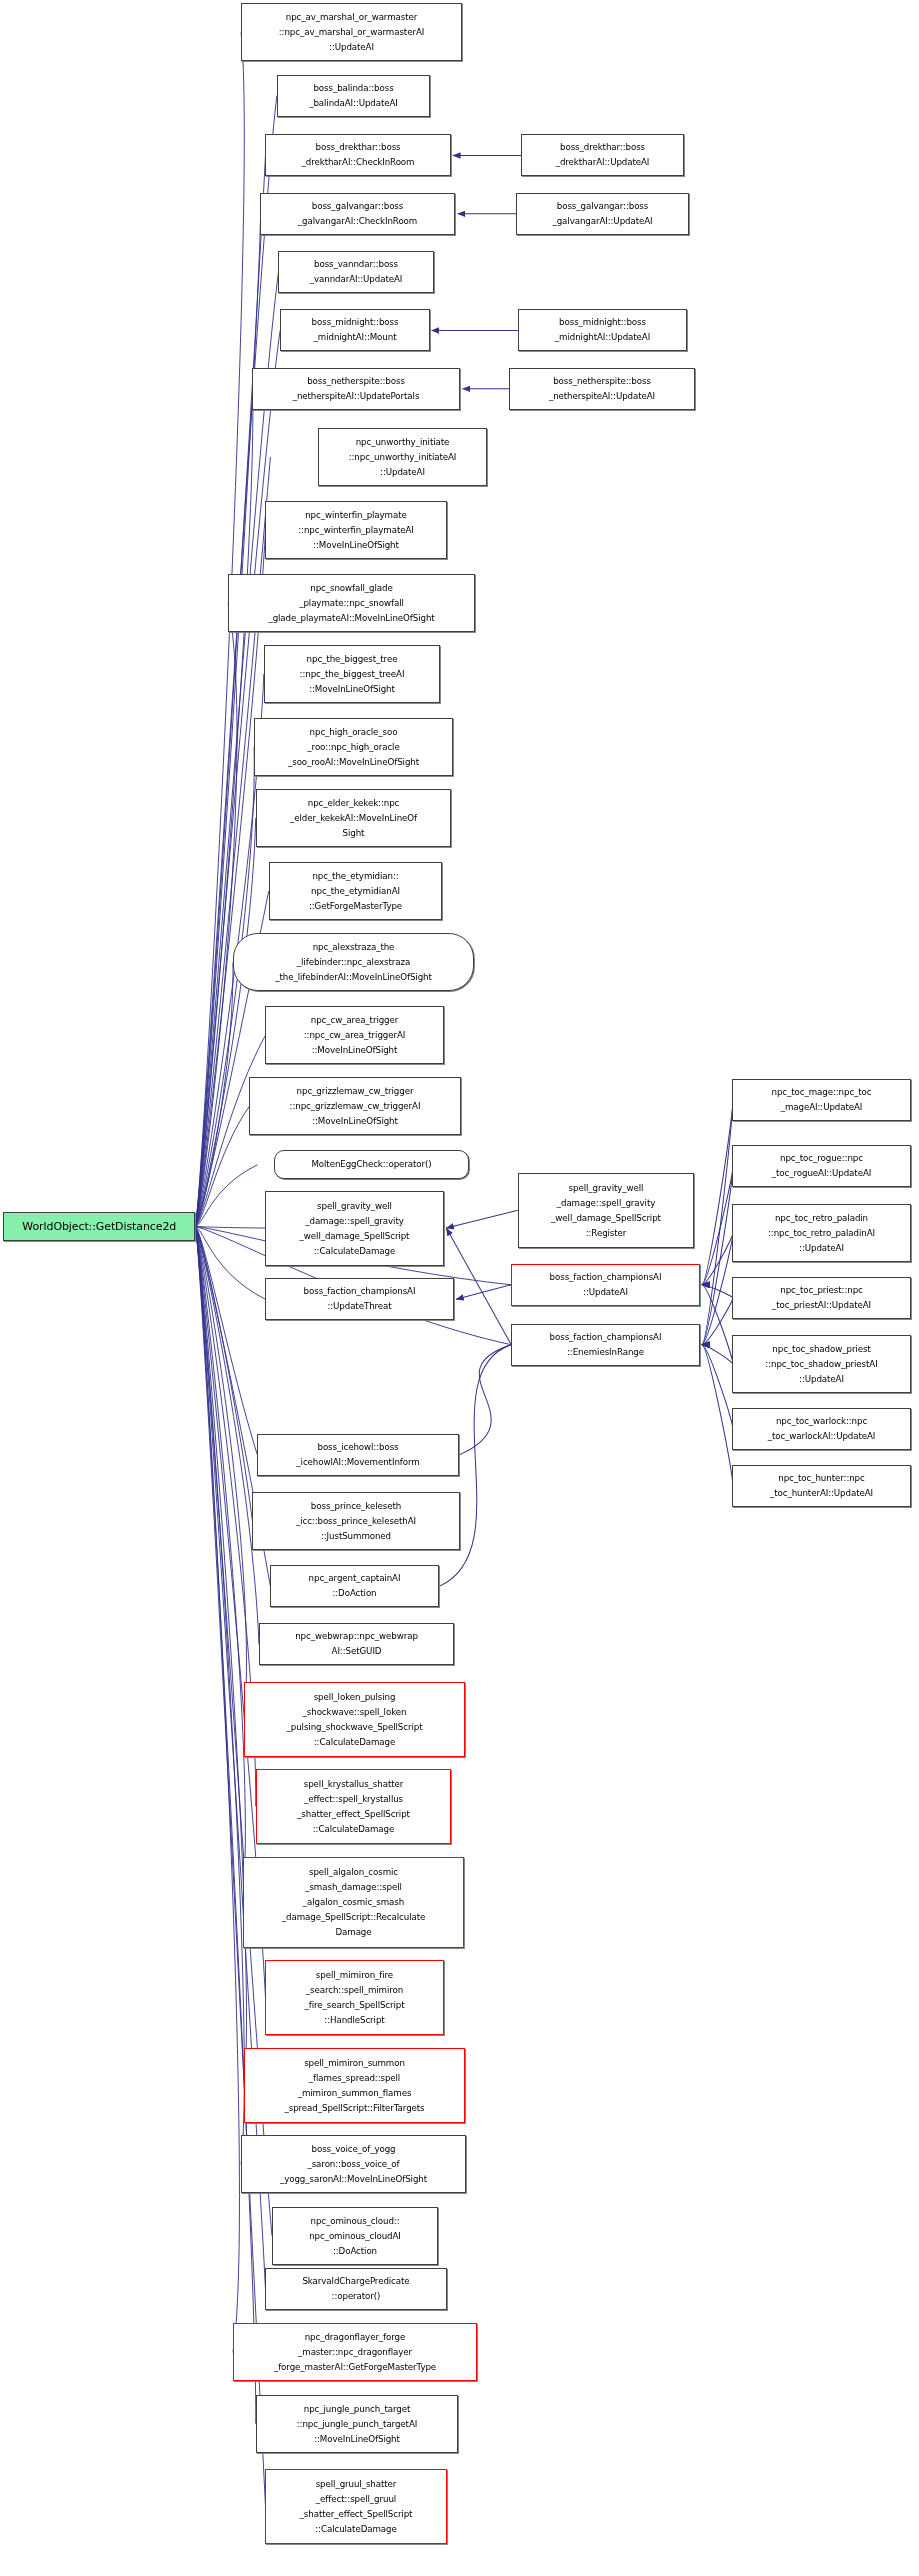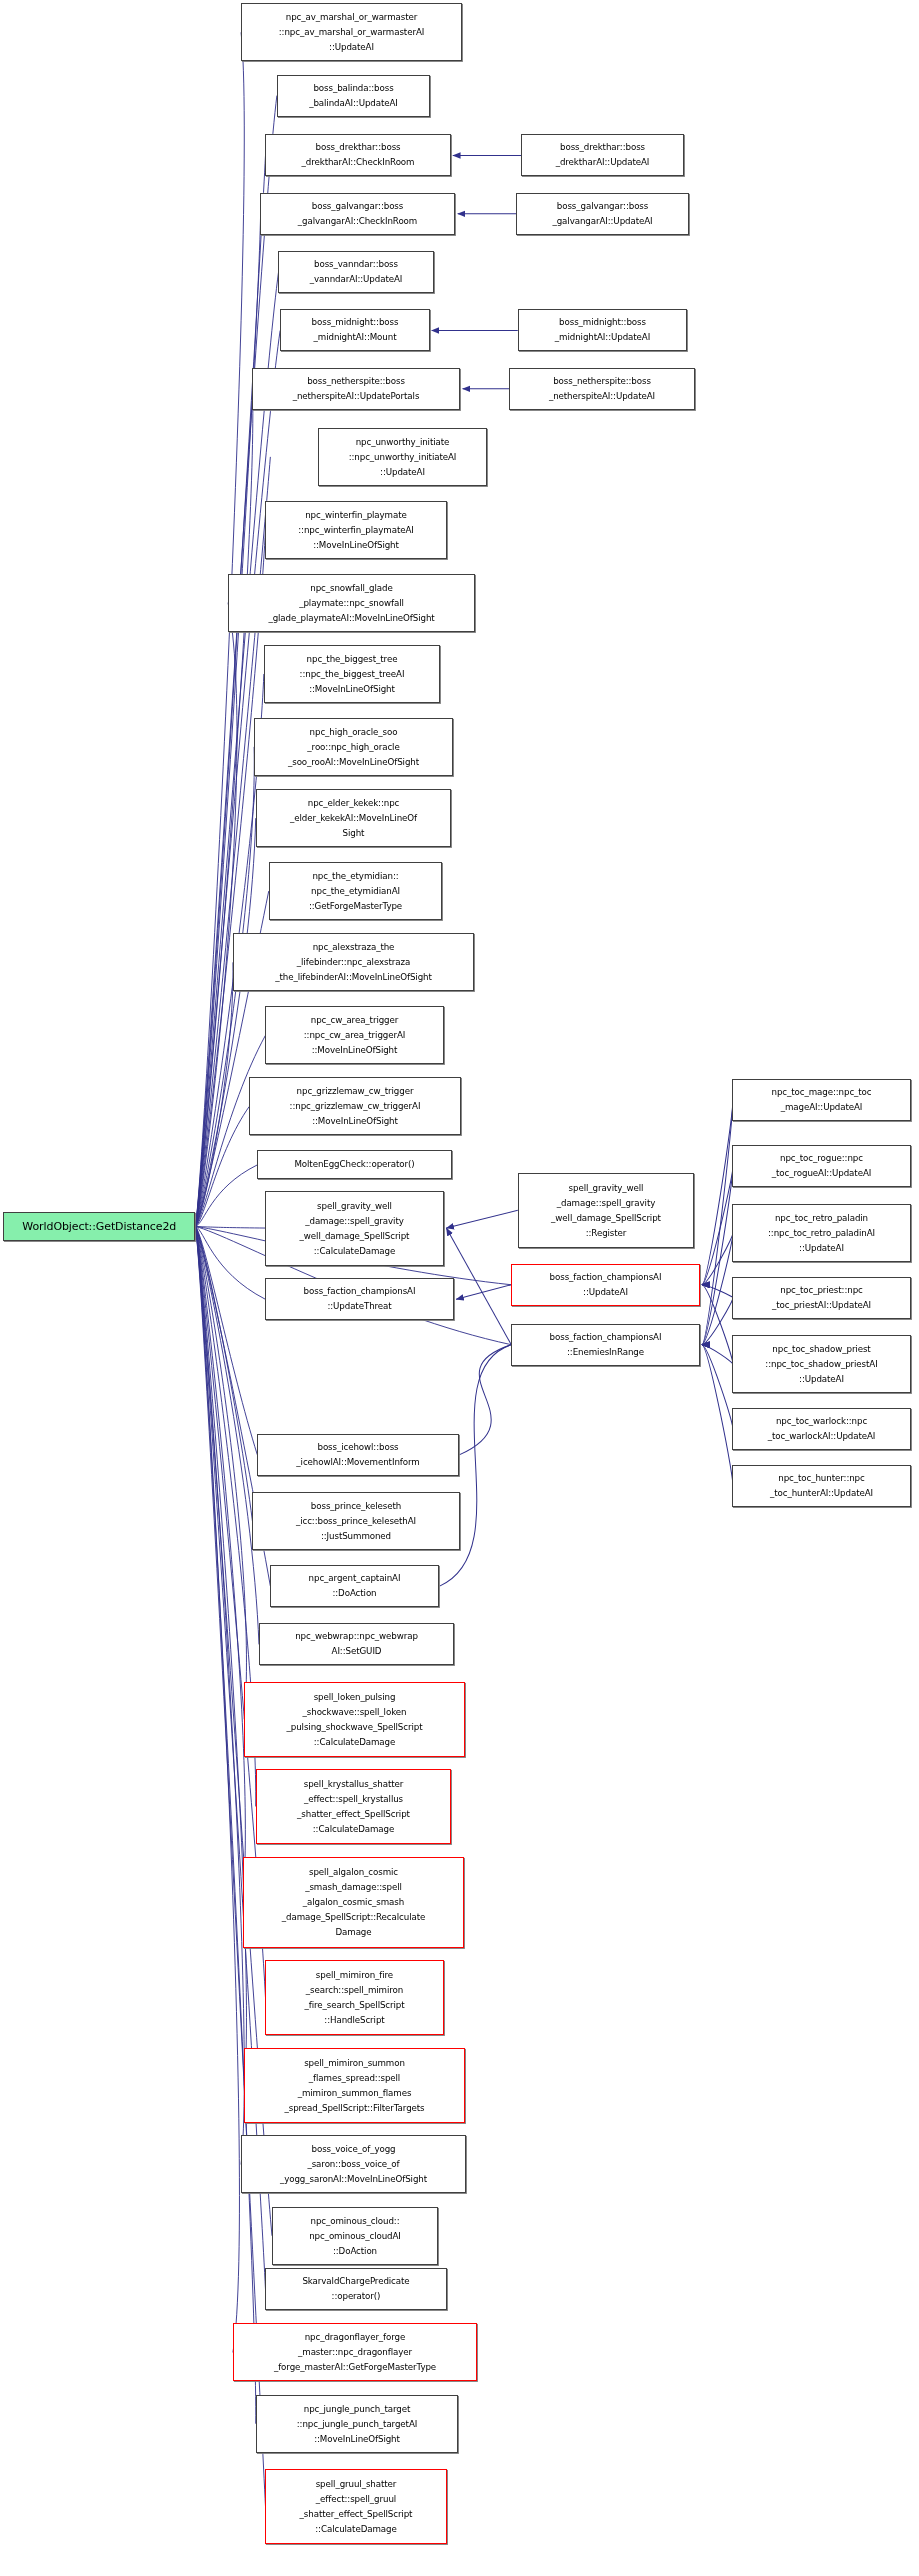--- a/index.html
+++ b/index.html
@@ -133,30 +133,30 @@
 ::MoveInLineOfSight</span></div>
       <div class="node" style="left: 254px; top: 718px; width: 199px; height: 58px;"><span>npc_high_oracle_soo
 _roo::npc_high_oracle
 _soo_rooAI::MoveInLineOfSight</span></div>
       <div class="node" style="left: 256px; top: 789px; width: 195px; height: 58px;"><span>npc_elder_kekek::npc
 _elder_kekekAI::MoveInLineOf
 Sight</span></div>
       <div class="node" style="left: 269px; top: 862px; width: 173px; height: 58px;"><span>npc_the_etymidian::
 npc_the_etymidianAI
 ::GetForgeMasterType</span></div>
-      <div class="node" style="left: 233px; top: 933px; width: 241px; height: 58px;"><span>npc_alexstraza_the
+      <div class="node" style="left: 233px; top: 933px; width: 241px; height: 58px; border-radius: 25px;"><span>npc_alexstraza_the
 _lifebinder::npc_alexstraza
 _the_lifebinderAI::MoveInLineOfSight</span></div>
       <div class="node" style="left: 265px; top: 1006px; width: 179px; height: 58px;"><span>npc_cw_area_trigger
 ::npc_cw_area_triggerAI
 ::MoveInLineOfSight</span></div>
       <div class="node" style="left: 249px; top: 1077px; width: 212px; height: 58px;"><span>npc_grizzlemaw_cw_trigger
 ::npc_grizzlemaw_cw_triggerAI
 ::MoveInLineOfSight</span></div>
-      <div class="node" style="left: 257px; top: 1150px; width: 195px; height: 29px;"><span>MoltenEggCheck::operator()</span></div>
+      <div class="node" style="left: 274px; top: 1150px; width: 195px; height: 29px; border-radius: 10px;"><span>MoltenEggCheck::operator()</span></div>
       <div class="node" style="left: 265px; top: 1191px; width: 179px; height: 75px;"><span>spell_gravity_well
 _damage::spell_gravity
 _well_damage_SpellScript
 ::CalculateDamage</span></div>
       <div class="node" style="left: 265px; top: 1278px; width: 189px; height: 42px;"><span>boss_faction_championsAI
 ::UpdateThreat</span></div>
       <div class="node" style="left: 257px; top: 1434px; width: 202px; height: 42px;"><span>boss_icehowl::boss
 _icehowlAI::MovementInform</span></div>
       <div class="node" style="left: 252px; top: 1492px; width: 208px; height: 58px;"><span>boss_prince_keleseth
 _icc::boss_prince_kelesethAI

